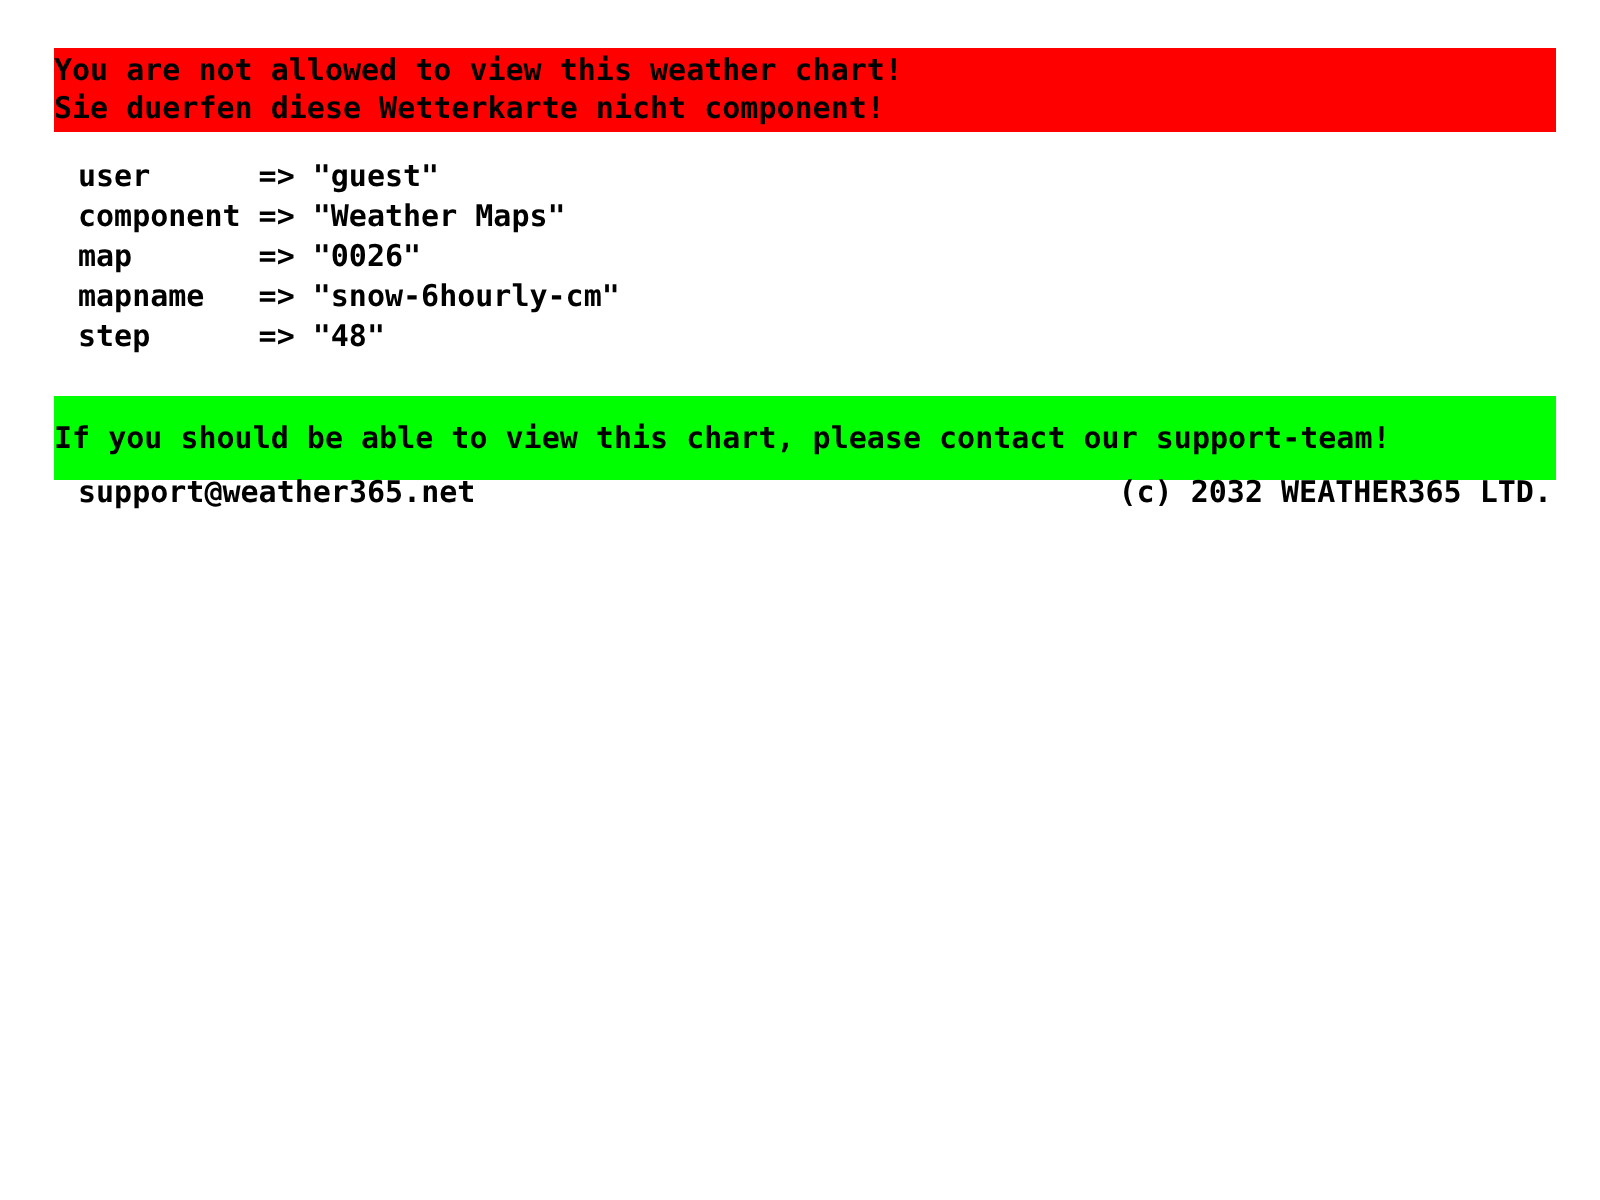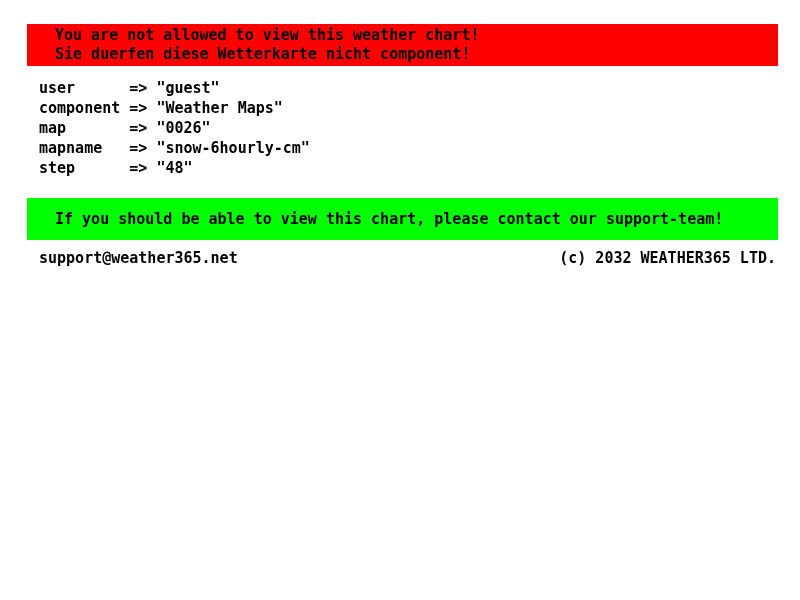--- a/index.html
+++ b/index.html
@@ -13,21 +13,21 @@
     font-weight: bold;
     font-size: 15px;
     color: #000000;
   }
   .banner {
     position: absolute;
     left: 27px;
     width: 751px;
     height: 42px;
     box-sizing: border-box;
-    padding-left: 28px;
+    padding-left: 0;
     display: flex;
     flex-direction: column;
     justify-content: center;
     line-height: 19px;
     white-space: pre;
   }
   .banner-denied  { top: 24px;  background: #ff0000; }
   .banner-support { top: 198px; background: #00ff00; }
   .info-list {
     position: absolute;
@@ -35,21 +35,21 @@
     top: 78px;
     line-height: 20px;
     white-space: pre;
   }
   .info-row { height: 20px; }
   .info-key { display: inline-block; width: 10ch; }
   .info-arrow { display: inline-block; margin-right: 1ch; }
   .footer {
     position: absolute;
     left: 39px;
-    top: 248px;
+    top: 236px;
     width: 737px;
     display: flex;
     justify-content: space-between;
     line-height: 20px;
     white-space: pre;
   }
 </style>
 </head>
 <body>
 

